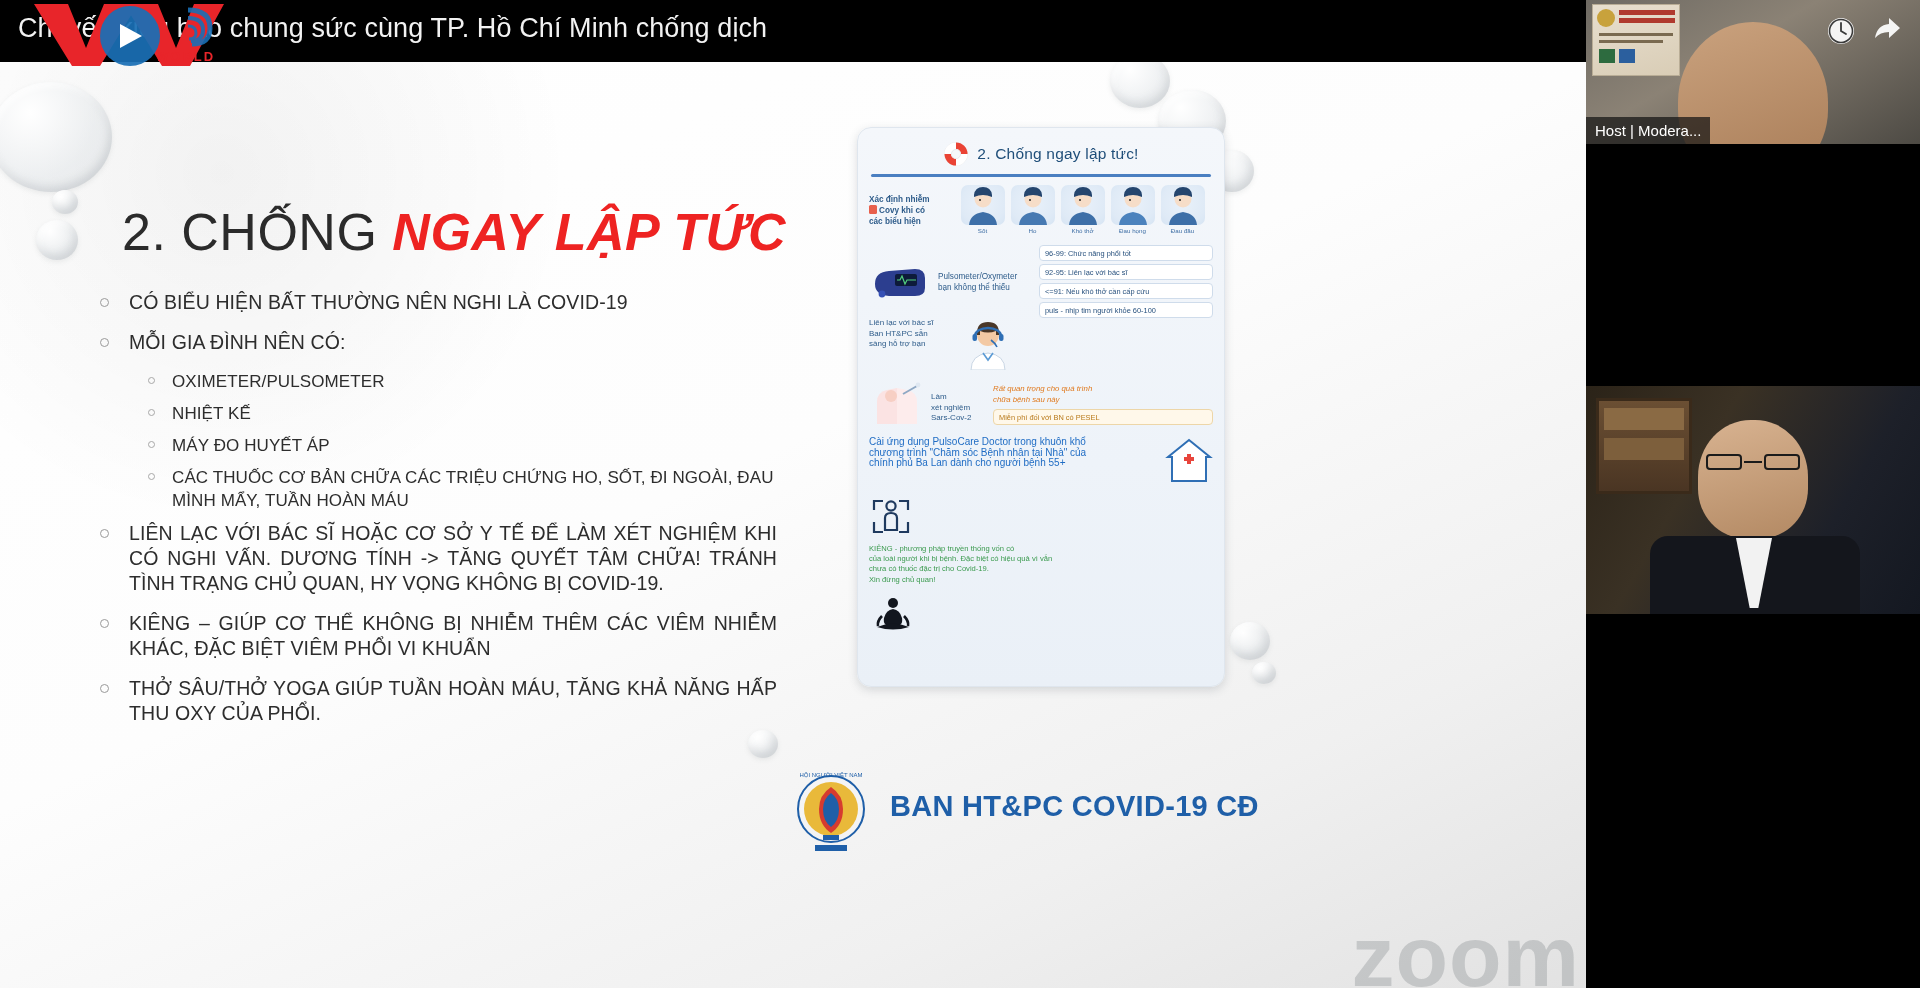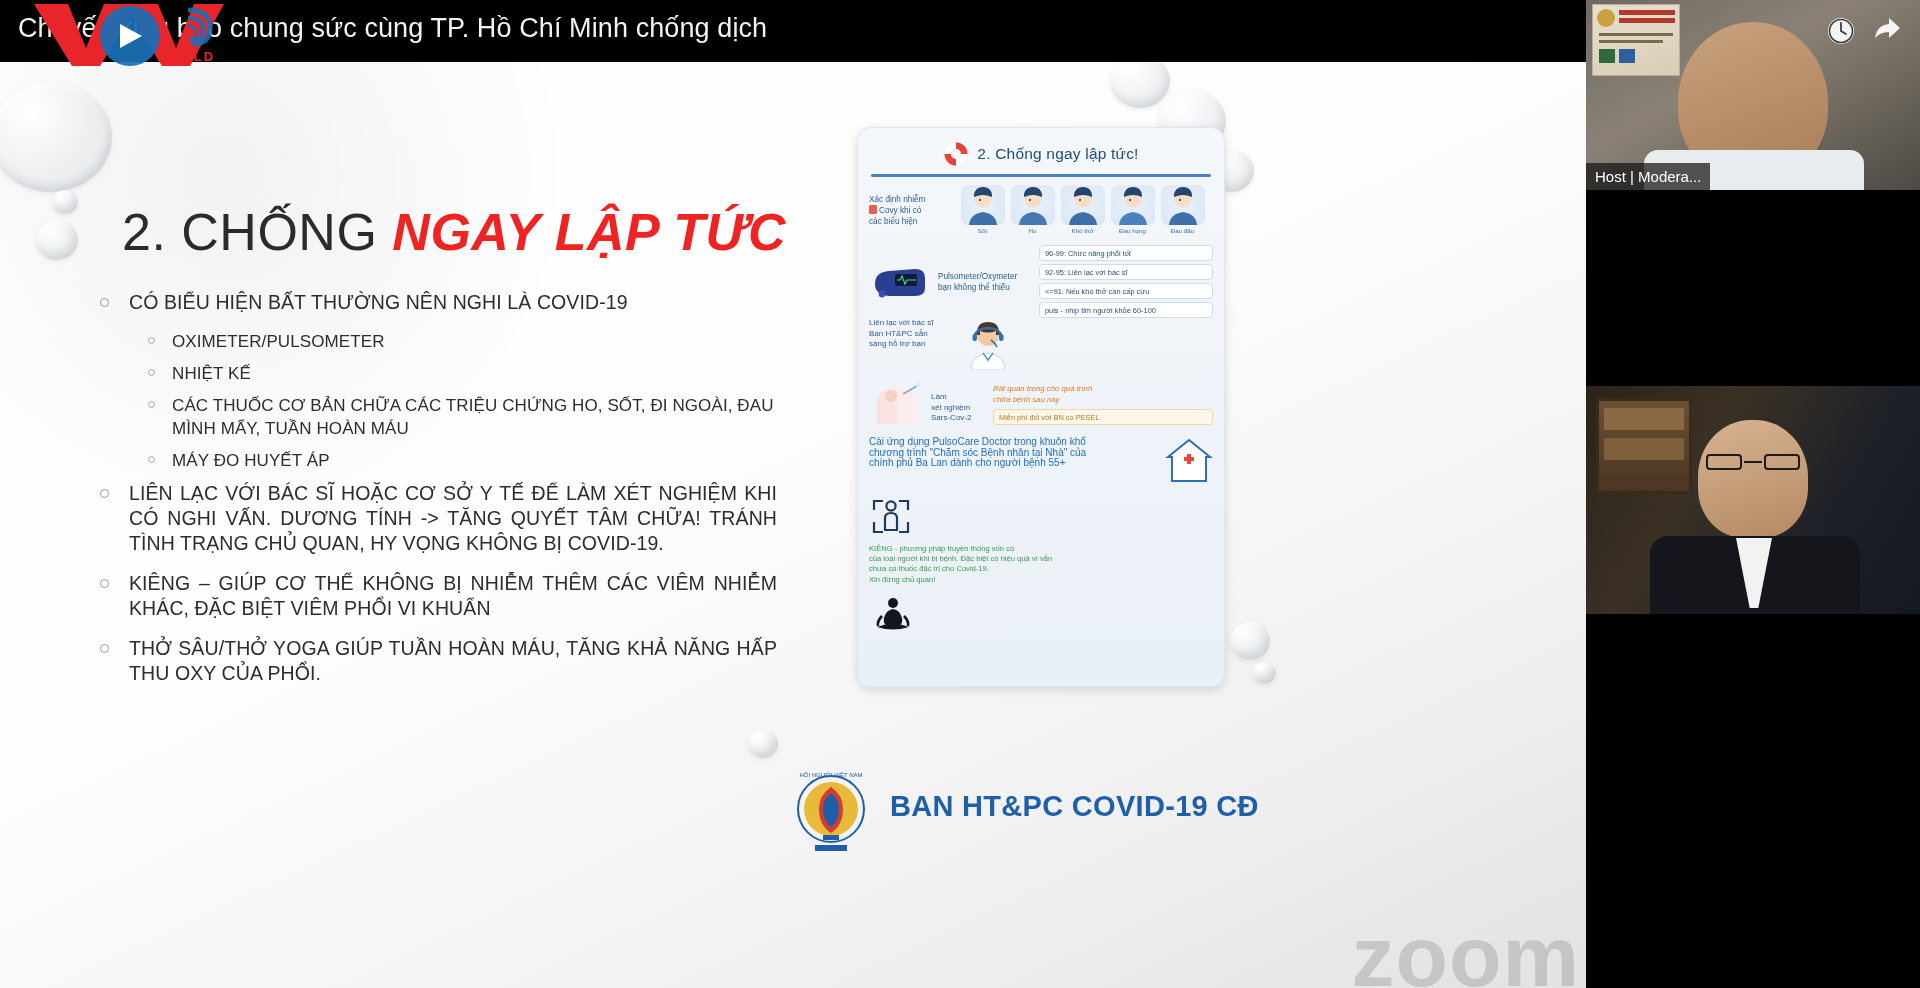--- a/index.html
+++ b/index.html
@@ -69,21 +69,21 @@
     border: 1px solid #dfe6ee;
     box-shadow: 0 3px 10px rgba(60,70,85,.18);
     overflow: hidden; padding: 9px 11px;
   }
   .ic-head { display: flex; align-items: center; justify-content: center; gap: 8px; height: 34px; }
   .ring { width: 26px; height: 26px; flex: 0 0 auto; }
   .ic-title { font-size: 15.5px; color: #1f4e79; font-weight: 400; letter-spacing: .2px; }
   .ic-rule { height: 3px; background: #4a7fc1; border-radius: 2px; margin: 3px 2px 8px; }
 
   .ic-sym { display: flex; align-items: flex-start; gap: 6px; }
-  .ic-sym-lead { width: 84px; font-size: 8.2px; color: #2e5c8a; line-height: 11px; padding-top: 9px; }
+  .ic-sym-lead { width: 84px; font-size: 8.2px; color: #2e5c8a; line-height: 11px; padding-top: 9px; font-weight: bold; }
   .warn-sq { display: inline-block; width: 8px; height: 9px; background: #e8604c; border-radius: 1.5px; vertical-align: -1px; margin-right: 2px; }
   .sym-items { display: flex; gap: 3px; flex: 1; }
   .sym { width: 47px; text-align: center; }
   .sym-ico {
     width: 44px; height: 40px; margin: 0 auto;
     background: radial-gradient(circle at 50% 45%, #e9f1fa 0%, #dfeaf6 70%, #d6e4f3 100%);
     border-radius: 7px; position: relative; overflow: hidden;
   }
   .sym-cap { font-size: 6.2px; color: #3f6fa5; margin-top: 2px; }
 
@@ -136,21 +136,21 @@
   }
   .zoom-wm {
     position: absolute; right: 6px; bottom: -18px;
     font-size: 86px; font-weight: 700; color: rgba(120,125,130,.30);
     letter-spacing: 1px; user-select: none;
   }
 
   
   .rail { position: absolute; left: 1586px; top: 0; width: 334px; height: 988px; background: #000; }
   .tile { position: absolute; left: 0; width: 334px; overflow: hidden; }
-  .tile-host { top: 0; height: 190px; background: #1b1b1b; }
+  .tile-host { top: 0; height: 144px; background: #1b1b1b; }
   .tile-gap  { top: 190px; height: 196px; background: #000; }
   .tile-spk  { top: 386px; height: 228px; background: #10131a; }
   .tile-empty{ top: 614px; height: 374px; background: #000; }
 
   .host-slide {
     position: absolute; left: 6px; top: 4px; width: 88px; height: 72px;
     background: linear-gradient(165deg,#e8dfcf,#d9cdb6);
     border: 1px solid #b9ad96; overflow: hidden;
   }
   .host-name {
@@ -203,35 +203,39 @@
     <div class="slide-title">
       <span>2. CHỐNG</span>
       <span class="accent">NGAY LẬP TỨC</span>
     </div>
 
     <div class="bullets" id="bullets">
         <div class="b-row">
           <div class="b-mark"></div>
           <div class="b-text">CÓ BIỂU HIỆN BẤT THƯỜNG NÊN NGHI LÀ COVID-19</div>
         </div>
+        <div class="b-row">
+          <div class="b-mark"></div>
+          <div class="b-text">MỖI GIA ĐÌNH NÊN CÓ:</div>
+        </div>
         <div class="b-row l2">
           <div class="b-mark"></div>
           <div class="b-text">OXIMETER/PULSOMETER</div>
         </div>
         <div class="b-row l2">
           <div class="b-mark"></div>
           <div class="b-text">NHIỆT KẾ</div>
         </div>
         <div class="b-row l2">
           <div class="b-mark"></div>
+          <div class="b-text">MÁY ĐO HUYẾT ÁP</div>
+        </div>
+        <div class="b-row l2">
+          <div class="b-mark"></div>
           <div class="b-text">CÁC THUỐC CƠ BẢN CHỮA CÁC TRIỆU CHỨNG HO, SỐT, ĐI NGOÀI, ĐAU MÌNH MẨY, TUẦN HOÀN MÁU</div>
-        </div>
-        <div class="b-row l2">
-          <div class="b-mark"></div>
-          <div class="b-text">MÁY ĐO HUYẾT ÁP</div>
         </div>
         <div class="b-row">
           <div class="b-mark"></div>
           <div class="b-text just">LIÊN LẠC VỚI BÁC SĨ HOẶC CƠ SỞ Y TẾ ĐỂ LÀM XÉT NGHIỆM KHI CÓ NGHI VẤN. DƯƠNG TÍNH -&gt; TĂNG QUYẾT TÂM CHỮA! TRÁNH TÌNH TRẠNG CHỦ QUAN, HY VỌNG KHÔNG BỊ COVID-19.</div>
         </div>
         <div class="b-row">
           <div class="b-mark"></div>
           <div class="b-text just">KIÊNG – GIÚP CƠ THỂ KHÔNG BỊ NHIỄM THÊM CÁC VIÊM NHIỄM KHÁC, ĐẶC BIỆT VIÊM PHỔI VI KHUẨN</div>
         </div>
         <div class="b-row">

